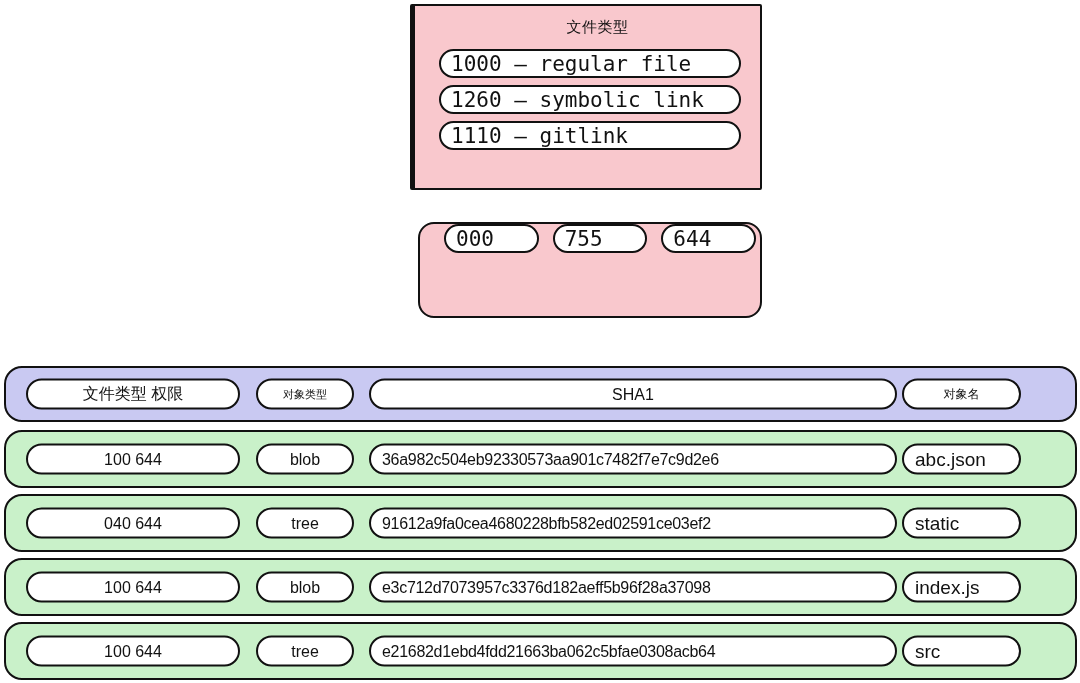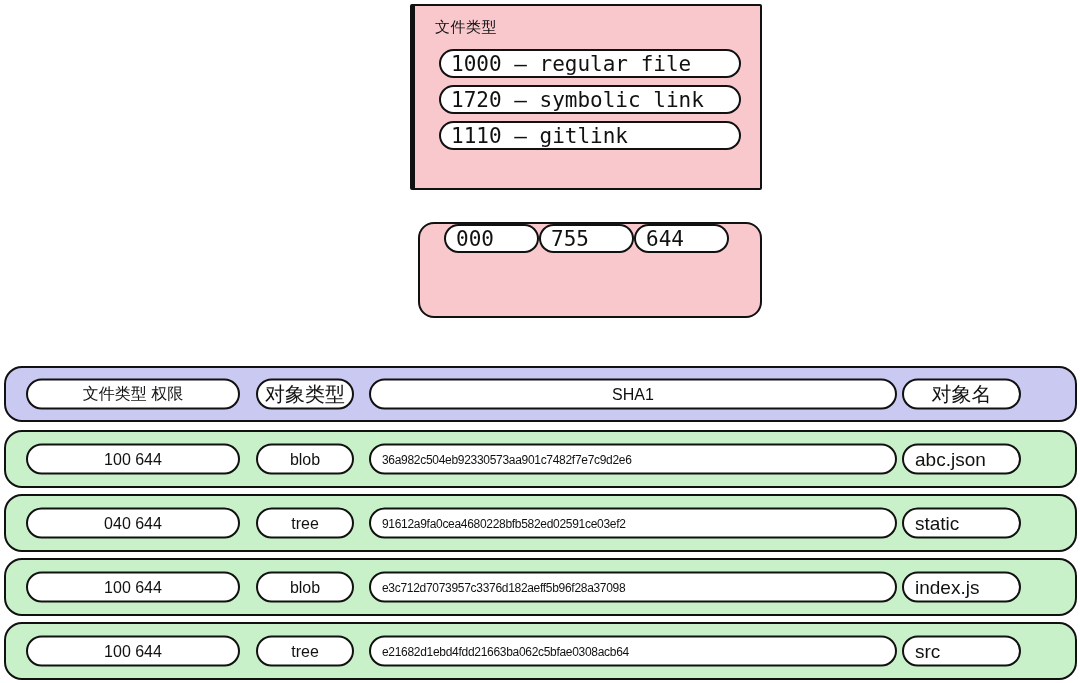--- a/index.html
+++ b/index.html
@@ -9,58 +9,58 @@
   html,body{margin:0;padding:0;background:#ffffff;}
   .canvas{
     position:relative; width:1080px; height:683px;
     background:#ffffff; overflow:hidden;
     font-family:"Liberation Sans", sans-serif; color:var(--ink);
   }
   
   .legend{position:absolute; box-sizing:border-box; background:var(--pink); border:2px solid var(--ink);}
   .legend.square{border-left-width:5px; border-radius:2px;}
   .legend.round{border-radius:16px;}
-  .legend-title{font-size:15px; font-weight:400; margin:12px 0 8px 20px; letter-spacing:0.5px;}
+  .legend-title{font-size:15px; font-weight:400; margin:12px 0 8px 20px; letter-spacing:0.5px;text-align:center;}
   .pill{
     box-sizing:border-box; background:var(--pill); border:2px solid var(--ink);
     border-radius:999px; display:flex; align-items:center; overflow:hidden;
   }
   .mono{font-family:"DejaVu Sans Mono", monospace; white-space:pre;}
   .legend .stack{display:flex; flex-direction:column; gap:7px; margin:12px 0 0 24px;}
   .legend .stack .pill{width:302px; height:29px; font-size:21px; padding-left:10px;}
-  .legend .hrow{display:flex; margin:0 4px 0 24px;}
+  .legend .hrow{display:flex; gap:14px; margin:0 4px 0 24px;}
   .legend .hrow .pill{width:95px; height:29px; font-size:21px; padding-left:10px;}
   
   .row{
     position:absolute; left:4px; width:1073px; box-sizing:border-box;
     border:2px solid var(--ink); border-radius:18px;padding-left:28px;
   }
   .row.purple{background:var(--purple); height:56px;}
   .row.green{background:var(--green); height:58px;}
   .row .pill{position:absolute; top:50%; transform:translateY(-50%); height:31px;}
   .pill.center{justify-content:center;}
   .pill.left{justify-content:flex-start; padding-left:11px;}
   .p-mode{left:20px;  width:214px; font-size:16px;}
-  .p-type{left:250px; width:98px;  font-size:20px;}
+  .p-type{left:250px; width:98px;  font-size:11px;}
   .p-sha {left:363px; width:528px; font-size:16px;}
-  .p-name{left:896px; width:119px; font-size:20px;}
-  .green .p-sha{font-size:12px; letter-spacing:-0.3px;}
+  .p-name{left:896px; width:119px; font-size:12px;}
+  .green .p-sha{font-size:16px; letter-spacing:-0.3px;}
   .green .p-name{font-size:19px;}
   .green .p-mode,.green .p-type{font-size:16px;}
 </style>
 </head>
 <body>
 
 <div class="canvas">
 
   <section class="legend square" style="left:410px; top:4px; width:352px; height:186px;">
     <div class="legend-title">文件类型</div>
     <div class="stack">
       <div class="pill mono">1000 – regular file</div>
-      <div class="pill mono">1720 – symbolic link</div>
+      <div class="pill mono">1260 – symbolic link</div>
       <div class="pill mono">1110 – gitlink</div>
     </div>
   </section>
 
   <section class="legend round" style="left:418px; top:222px; width:344px; height:96px;">
     <div class="hrow">
       <div class="pill mono">000</div>
       <div class="pill mono">755</div>
       <div class="pill mono">644</div>
     </div>

